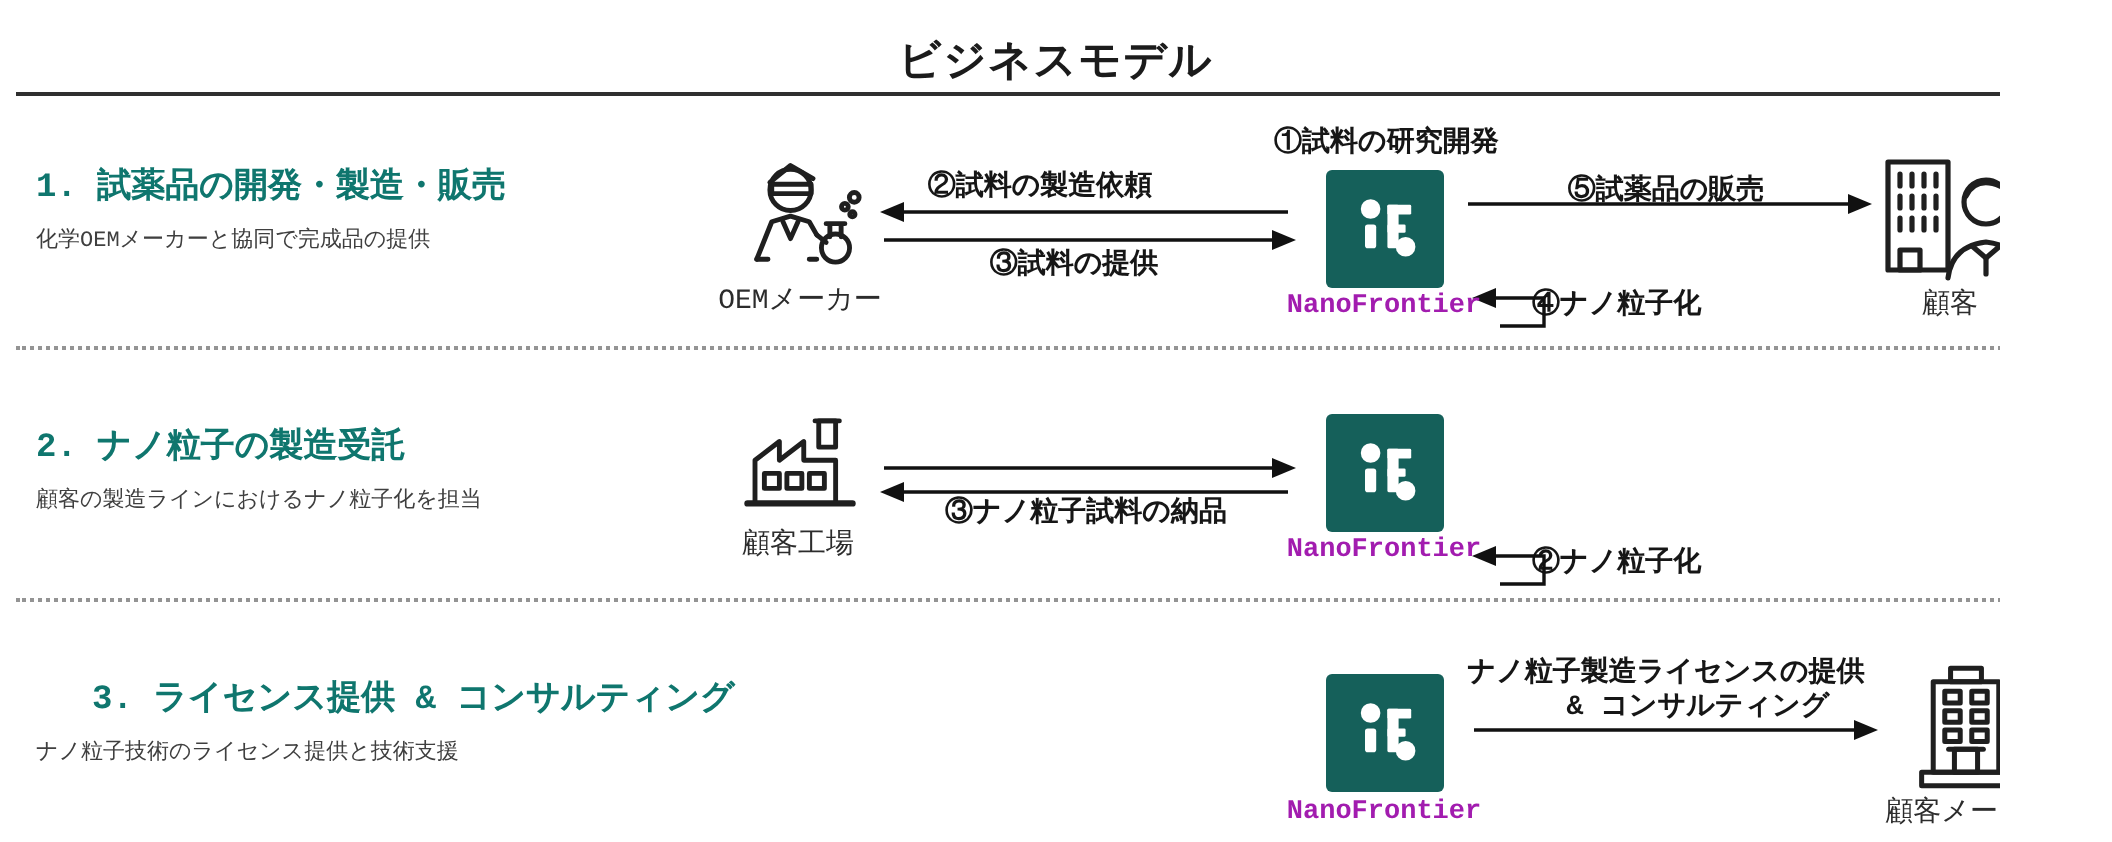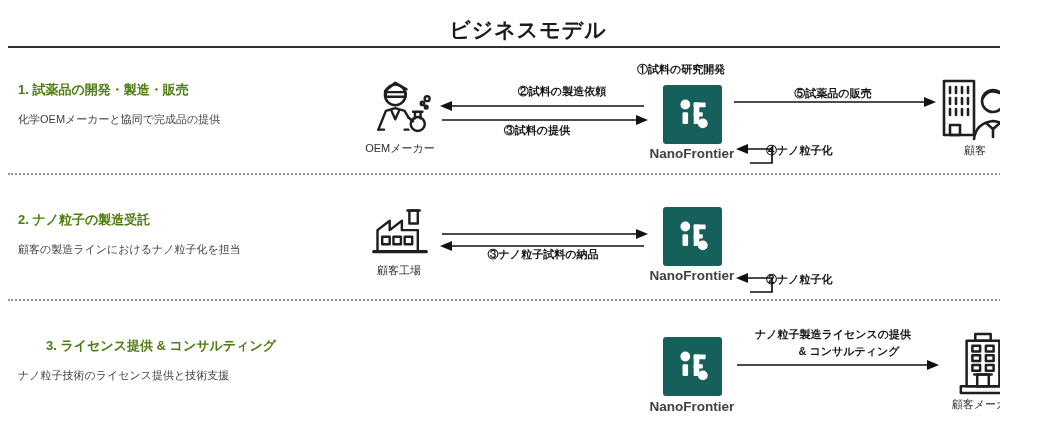--- a/index.html
+++ b/index.html
@@ -1,36 +1,36 @@
 <!DOCTYPE html>
 <html><head>
 <meta charset="utf-8">
 <style>
   html,body{margin:0;padding:0;background:#fff;}
   .canvas{
     position:relative;width:1000px;height:421px;background:#ffffff;
-    font-family:Liberation Sans, sans-serif;color:#1b1b1b;overflow:hidden;
+    font-family:Liberation Mono, monospace;color:#1b1b1b;overflow:hidden;
   }
   .abs{position:absolute;}
   .page-title{
     top:16px;left:528px;transform:translateX(-50%);
     font-size:21px;font-weight:bold;letter-spacing:1px;white-space:nowrap;
   }
   .rule-solid{top:46px;left:8px;width:1040px;border-top:2px solid #2f2f2f;height:0;}
   .rule-dotted{left:8px;width:1040px;border-top:2px dotted #949494;height:0;}
-  .row-heading{font-size:13px;font-weight:bold;white-space:nowrap;color:#4d7c0f;}
+  .row-heading{font-size:17px;font-weight:bold;white-space:nowrap;color:#0f766e;}
   .row-sub{font-size:11px;color:#3f3f3f;white-space:nowrap;}
-  .arrow-label{font-size:11px;font-weight:bold;white-space:nowrap;color:#161616;}
+  .arrow-label{font-size:14px;font-weight:bold;white-space:nowrap;color:#161616;}
   .centered{transform:translateX(-50%);text-align:center;}
-  .actor-label{font-size:11px;color:#2c2c2c;white-space:nowrap;}
+  .actor-label{font-size:14px;color:#2c2c2c;white-space:nowrap;}
   .nf-logo{
     width:59px;height:59px;background:#15605A;border-radius:3px;
     display:flex;align-items:center;justify-content:center;
   }
-  .nf-label{font-size:13.5px;font-weight:bold;white-space:nowrap;color:#404040;}
+  .nf-label{font-size:13.5px;font-weight:bold;white-space:nowrap;color:#a21caf;}
   .icon-stroke{stroke:#1f1f1f;fill:none;stroke-width:2.6;stroke-linejoin:round;stroke-linecap:round;}
   svg{display:block;}
 </style>
 </head>
 <body>
 
 <div class="canvas">
 
   <div class="abs page-title">ビジネスモデル</div>
   <div class="abs rule-solid"></div>
@@ -54,21 +54,21 @@
         <path d="M52 42 V35 M58 42 V35 M50 35 H60"></path>
         <circle cx="60" cy="26" r="1.8"></circle>
         <circle cx="65" cy="21" r="2.6"></circle>
         <circle cx="64" cy="30" r="1.4"></circle>
       </g>
     </svg>
   </div>
   <div class="abs actor-label centered" style="left:400px;top:141px;">OEMメーカー</div>
 
   <div class="abs arrow-label" style="left:637px;top:62px;">①試料の研究開発</div>
-  <div class="abs arrow-label centered" style="left:562px;top:84px;">②試料の製造依頼</div>
+  <div class="abs arrow-label centered" style="left:520px;top:84px;">②試料の製造依頼</div>
   <div class="abs arrow-label centered" style="left:537px;top:123px;">③試料の提供</div>
   <div class="abs arrow-label centered" style="left:833px;top:86px;">⑤試薬品の販売</div>
   <div class="abs arrow-label" style="left:766px;top:143px;">④ナノ粒子化</div>
 
   <svg class="abs" style="left:438px;top:98px;" width="212" height="16">
     <line x1="206" y1="8" x2="12" y2="8" stroke="#111" stroke-width="1.7"></line>
     <polygon points="2,8 14,3 14,13" fill="#111"></polygon>
   </svg>
   <svg class="abs" style="left:438px;top:112px;" width="212" height="16">
     <line x1="4" y1="8" x2="198" y2="8" stroke="#111" stroke-width="1.7"></line>

